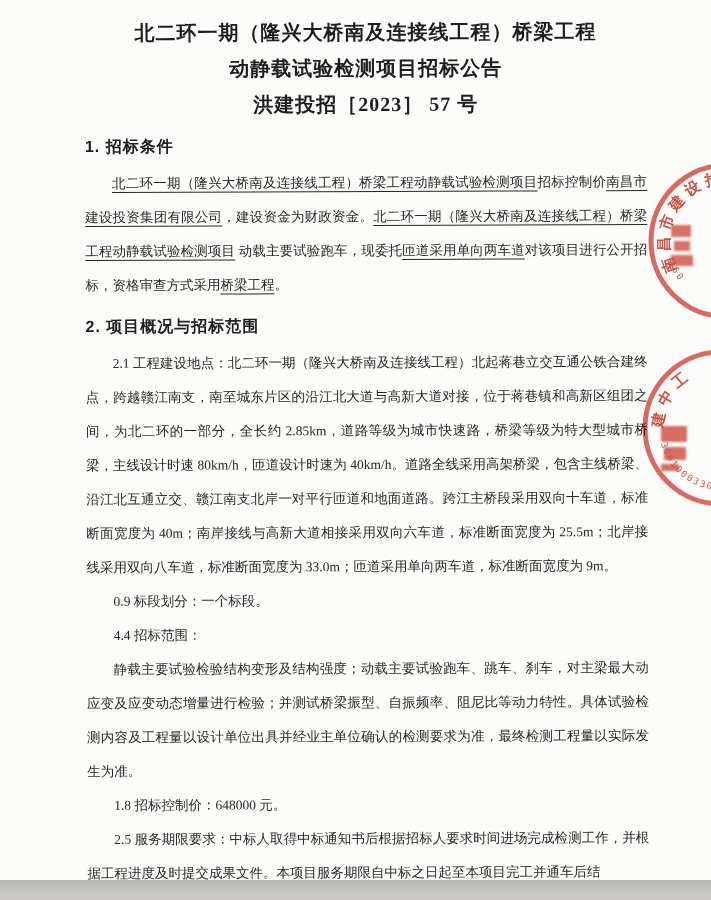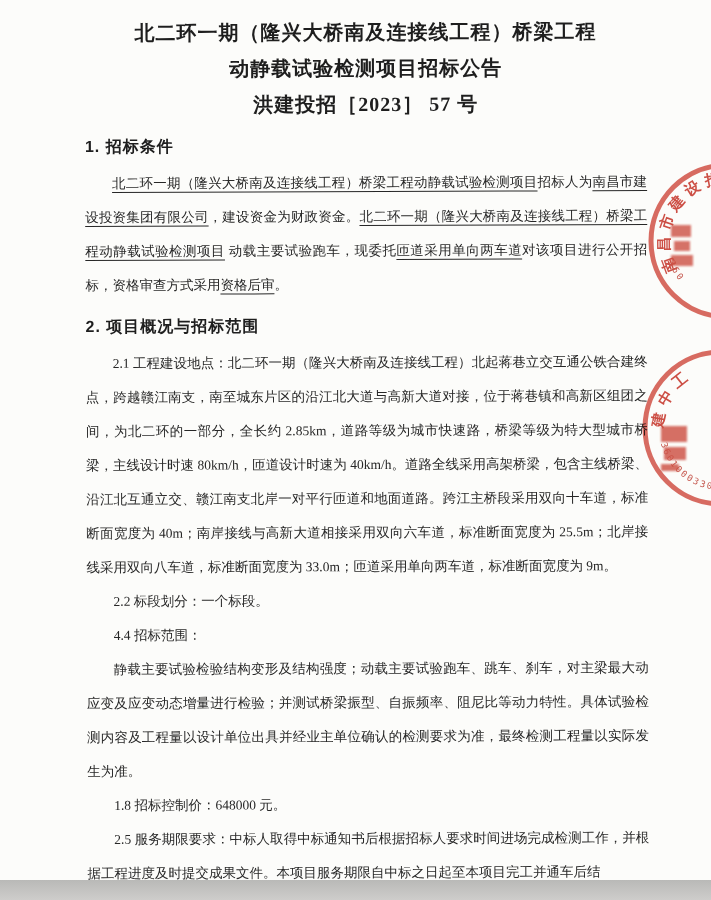--- a/index.html
+++ b/index.html
@@ -51,24 +51,24 @@
 <body>
 
 <div class="page">
 
   <div class="content">
     <div class="title-line">北二环一期（隆兴大桥南及连接线工程）桥梁工程</div>
     <div class="title-line">动静载试验检测项目招标公告</div>
     <div class="doc-number">洪建投招［2023］ 57 号</div>
     <div>
         <div class="sec-heading">1. 招标条件</div>
-        <p class="para"><span class="u">北二环一期（隆兴大桥南及连接线工程）桥梁工程动静载试验检测项目</span><span>招标人为</span><span class="u">南昌市建设投资集团有限公司</span><span>，建设资金为财政资金。</span><span class="u">北二环一期（隆兴大桥南及连接线工程）桥梁工程动静载试验检测项目</span><span> 动载主要试验跑车，现委托</span><span class="u">匝道采用单向两车道</span><span>对该项目进行公开招标，资格审查方式采用</span><span class="u">资格后审</span><span>。</span></p>
+        <p class="para"><span class="u">北二环一期（隆兴大桥南及连接线工程）桥梁工程动静载试验检测项目</span><span>招标控制价</span><span class="u">南昌市建设投资集团有限公司</span><span>，建设资金为财政资金。</span><span class="u">北二环一期（隆兴大桥南及连接线工程）桥梁工程动静载试验检测项目</span><span> 动载主要试验跑车，现委托</span><span class="u">匝道采用单向两车道</span><span>对该项目进行公开招标，资格审查方式采用</span><span class="u">桥梁工程</span><span>。</span></p>
         <div class="sec-heading">2. 项目概况与招标范围</div>
         <p class="para"><span>2.1 工程建设地点：北二环一期（隆兴大桥南及连接线工程）北起蒋巷立交互通公铁合建终点，跨越赣江南支，南至城东片区的沿江北大道与高新大道对接，位于蒋巷镇和高新区组团之间，为北二环的一部分，全长约 2.85km，道路等级为城市快速路，桥梁等级为特大型城市桥梁，主线设计时速 80km/h，匝道设计时速为 40km/h。道路全线采用高架桥梁，包含主线桥梁、沿江北互通立交、赣江南支北岸一对平行匝道和地面道路。跨江主桥段采用双向十车道，标准断面宽度为 40m；南岸接线与高新大道相接采用双向六车道，标准断面宽度为 25.5m；北岸接线采用双向八车道，标准断面宽度为 33.0m；匝道采用单向两车道，标准断面宽度为 9m。</span></p>
-        <p class="para"><span>2.2 标段划分：一个标段。</span></p>
+        <p class="para"><span>0.9 标段划分：一个标段。</span></p>
         <p class="para"><span>4.4 招标范围：</span></p>
         <p class="para"><span>静载主要试验检验结构变形及结构强度；动载主要试验跑车、跳车、刹车，对主梁最大动应变及应变动态增量进行检验；并测试桥梁振型、自振频率、阻尼比等动力特性。具体试验检测内容及工程量以设计单位出具并经业主单位确认的检测要求为准，最终检测工程量以实际发生为准。</span></p>
         <p class="para"><span>1.8 招标控制价：648000 元。</span></p>
         <p class="para"><span>2.5 服务期限要求：中标人取得中标通知书后根据招标人要求时间进场完成检测工作，并根据工程进度及时提交成果文件。本项目服务期限自中标之日起至本项目完工并通车后结</span></p>
       </div>
   </div>
 
   <div class="stamp stamp-1">
     <svg width="160" height="160" viewBox="0 0 160 160">
       <defs>

